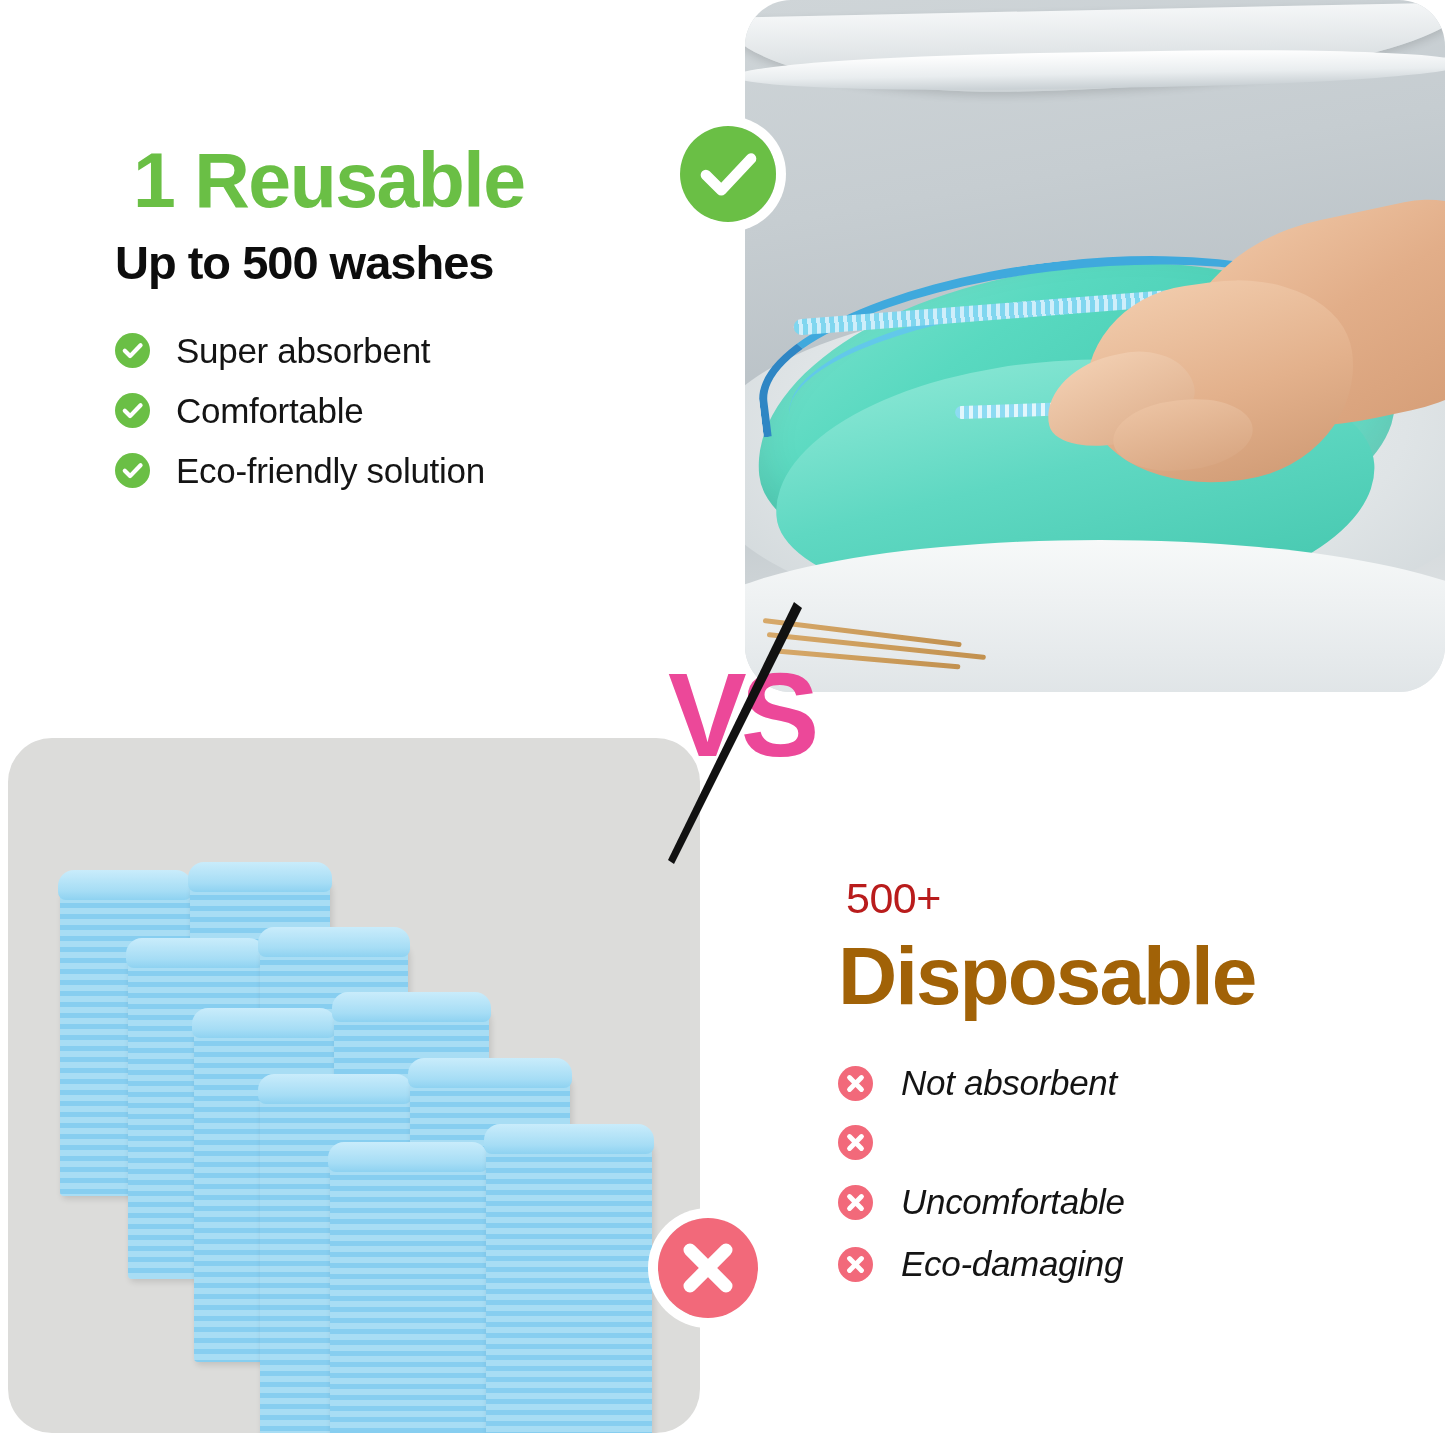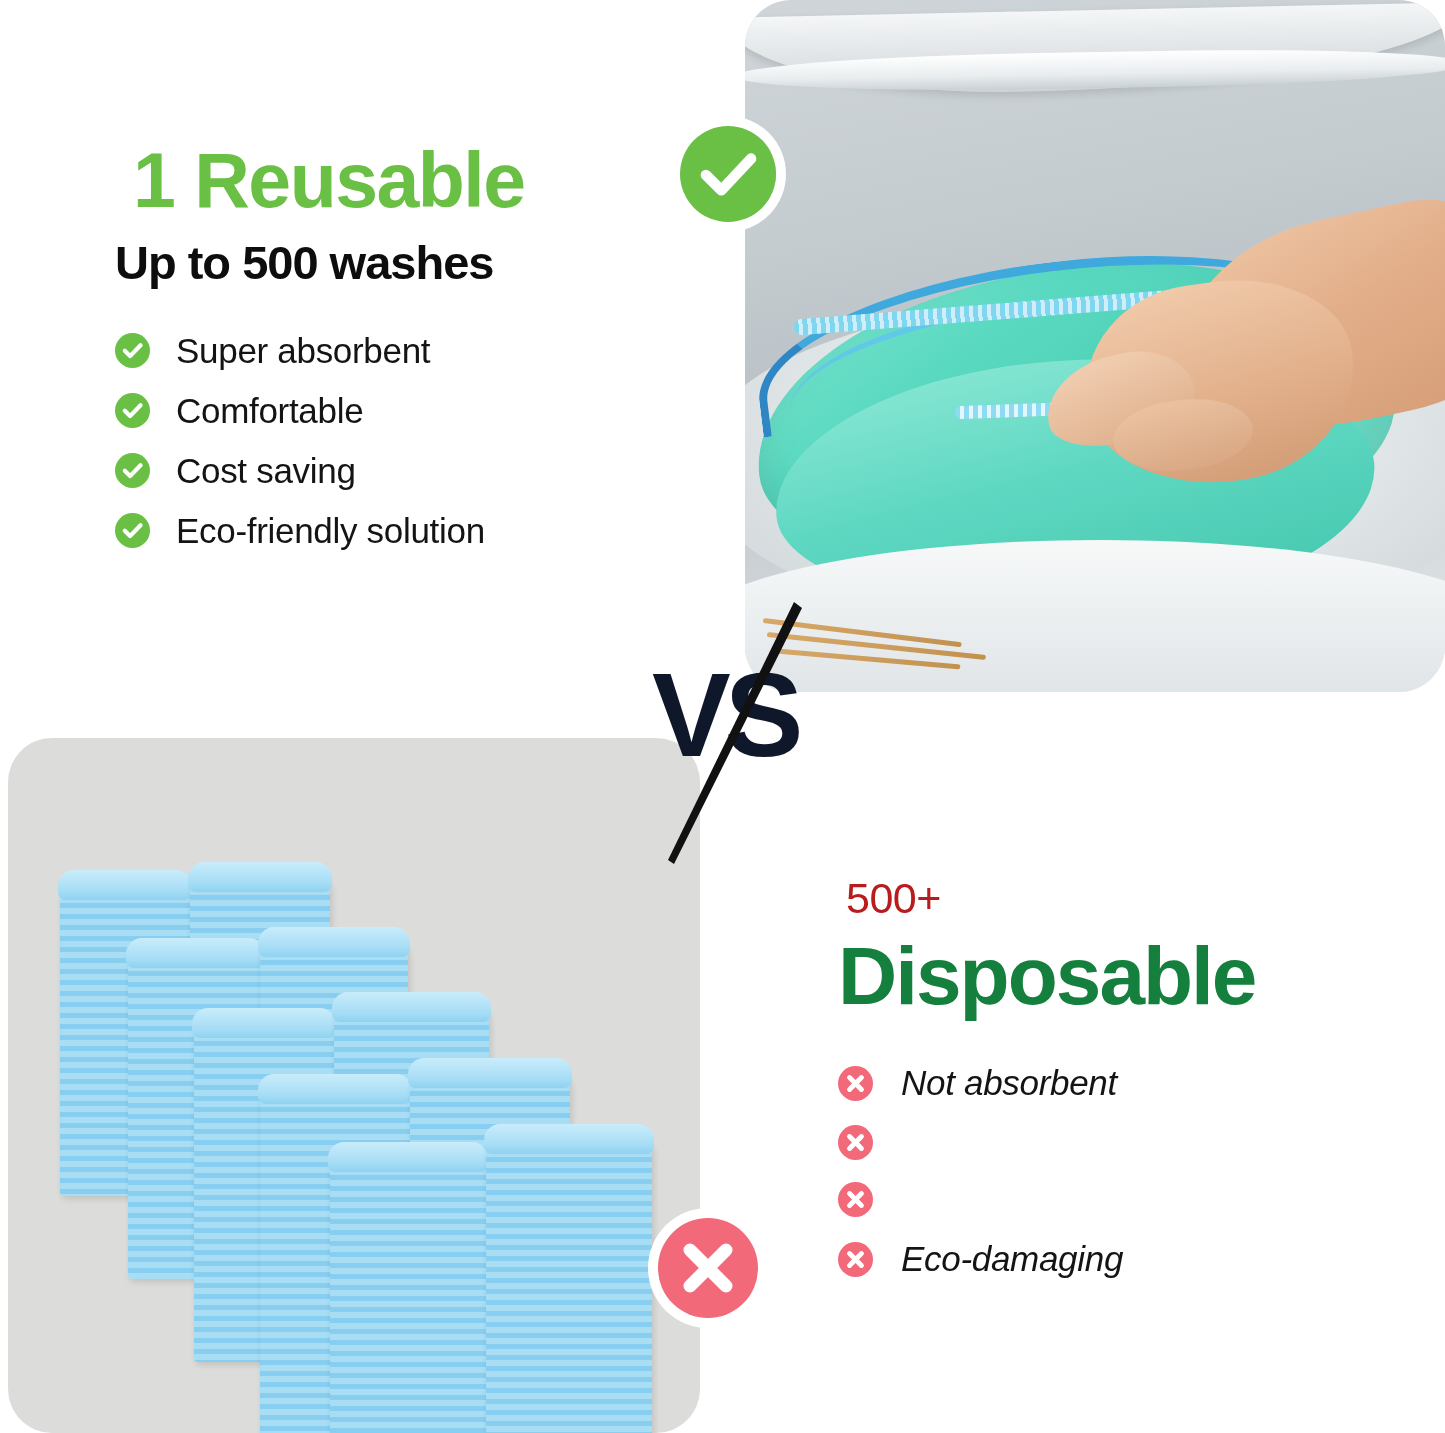--- a/index.html
+++ b/index.html
@@ -179,22 +179,22 @@
     font-size:82px;font-weight:700;line-height:1.0;letter-spacing:-2px;
     margin:12px 0 0 0;
   }
   #right-text .feature-list{margin-top:46px;font-style:italic;}
   #right-text .feature-list li{margin-bottom:22px;}
   #right-text .feature-list .txt{font-size:35px;margin-left:28px;}
 
   
   #vs-group{position:absolute;left:648px;top:598px;width:170px;height:270px;}
   #vs-text{
-    position:absolute;left:4px;top:58px;
-    font-size:118px;font-weight:700;color:#0f172a;
+    position:absolute;left:20px;top:58px;
+    font-size:118px;font-weight:700;color:#ec4899;
     letter-spacing:-6px;line-height:1;
     font-family:"Liberation Sans", sans-serif;
   }
   #vs-slash{position:absolute;left:0;top:0;width:170px;height:270px;}
 </style>
 </head>
 <body>
 
 <div id="stage">
 
@@ -288,37 +288,28 @@
         </span>
         <span class="txt">Comfortable</span>
       </li>
       <li>
         <span class="ic">
           <svg viewBox="0 0 100 100" width="35" height="35">
               <circle cx="50" cy="50" r="50" fill="#6ABF45"></circle>
               <path d="M28 51 L43 66 L73 35" fill="none" stroke="#fff" stroke-width="12" stroke-linecap="round" stroke-linejoin="round"></path>
             </svg>
         </span>
-        <span class="txt">Cost saving</span>
-      </li>
-      <li>
-        <span class="ic">
-          <svg viewBox="0 0 100 100" width="35" height="35">
-              <circle cx="50" cy="50" r="50" fill="#6ABF45"></circle>
-              <path d="M28 51 L43 66 L73 35" fill="none" stroke="#fff" stroke-width="12" stroke-linecap="round" stroke-linejoin="round"></path>
-            </svg>
-        </span>
         <span class="txt">Eco-friendly solution</span>
       </li>
     </ul>
   </div>
 
   <div id="right-text">
     <div id="count-500">500+</div>
-    <h1 id="headline-disposable" style="color:#15803d">Disposable</h1>
+    <h1 id="headline-disposable" style="color:#a16207">Disposable</h1>
 
     <ul class="feature-list">
       <li>
         <span class="ic">
           <svg viewBox="0 0 100 100" width="35" height="35">
               <circle cx="50" cy="50" r="50" fill="#F2697A"></circle>
               <path d="M33 33 L67 67 M67 33 L33 67" fill="none" stroke="#fff" stroke-width="14" stroke-linecap="round"></path>
             </svg>
         </span>
         <span class="txt">Not absorbent</span>
@@ -331,20 +322,21 @@
             </svg>
         </span>
       </li>
       <li>
         <span class="ic">
           <svg viewBox="0 0 100 100" width="35" height="35">
               <circle cx="50" cy="50" r="50" fill="#F2697A"></circle>
               <path d="M33 33 L67 67 M67 33 L33 67" fill="none" stroke="#fff" stroke-width="14" stroke-linecap="round"></path>
             </svg>
         </span>
+        <span class="txt">Uncomfortable</span>
       </li>
       <li>
         <span class="ic">
           <svg viewBox="0 0 100 100" width="35" height="35">
               <circle cx="50" cy="50" r="50" fill="#F2697A"></circle>
               <path d="M33 33 L67 67 M67 33 L33 67" fill="none" stroke="#fff" stroke-width="14" stroke-linecap="round"></path>
             </svg>
         </span>
         <span class="txt">Eco-damaging</span>
       </li>

